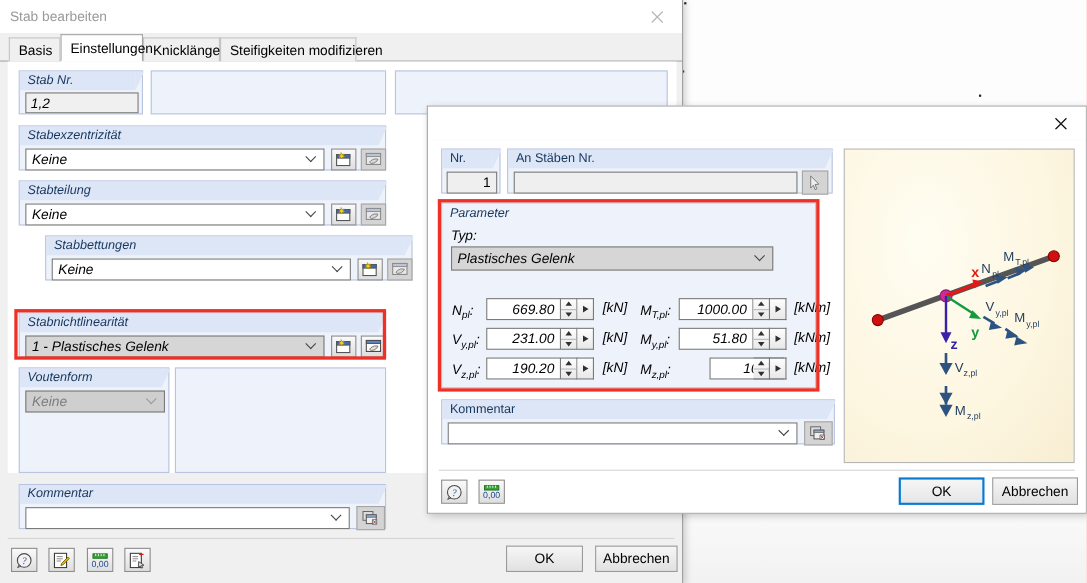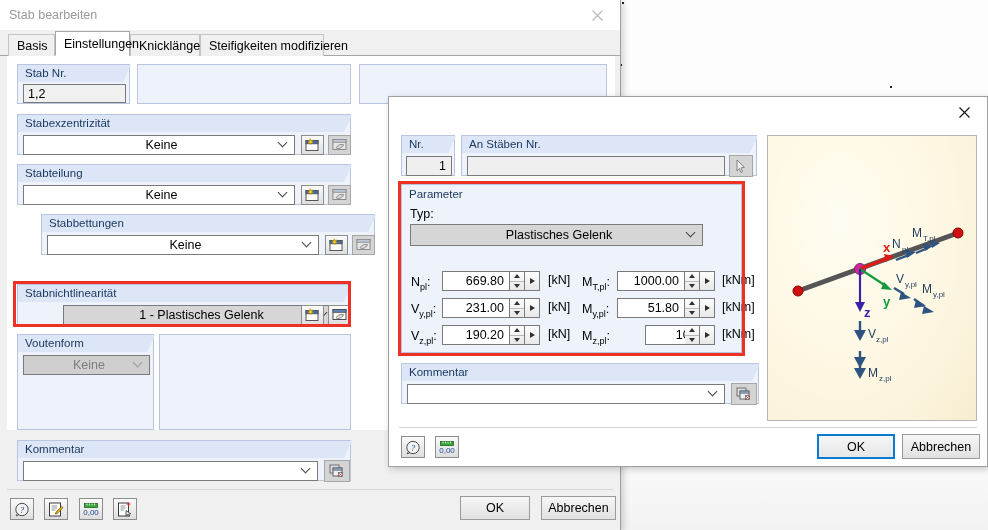--- a/index.html
+++ b/index.html
@@ -131,21 +131,20 @@
   .tbox.readonly { background: #efefef; }
   .tbox.numeric { justify-content: flex-end; padding-right: 5px; }
 
   .combo {
     position: absolute;
     background: #ffffff;
     border: 1px solid #7a7a7a;
     display: flex; align-items: center;
     font-size: 12.5px;
     padding-left: 5px;
-    justify-content: center;
   }
   .combo.gray { background: #d6d6d6; }
   .combo.disabled { background: #cfcfcf; color: #7d7d7d; }
   .combo .arrow {
     position: absolute; right: 6px; top: 50%;
     margin-top: -2px;
     width: 9px; height: 5px;
   }
   .chev {
     display: block; width: 7px; height: 7px;
@@ -232,20 +231,21 @@
     border: 3px solid #ee3124;
     pointer-events: none;
     z-index: 50;
   }
 
   
   .pgroup {
     position: absolute;
     background: #eef2fa;
     border: 1px solid #b8c4e0;
+    font-style: italic;
   }
   .pgroup .ptitle {
     position: absolute; left: 7px; top: 3px;
     font-size: 11.5px; color: #17365d;
   }
 
   
   .preview {
     position: absolute;
     background: radial-gradient(ellipse at 35% 30%, #fffdf2 0%, #fdf6e0 60%, #f7edd2 100%);
@@ -294,21 +294,21 @@
         <span>Einstellungen</span>
       </div>
       <div class="tab" style="left:130px; width:70px;">
         <span>Knicklängen</span>
       </div>
       <div class="tab" style="left:200px; width:124px;">
         <span>Steifigkeiten modifizieren</span>
       </div>
     </div>
 
-    <div class="dlgbody" style="left:7px; top:56px; width:608px; height:374px;">
+    <div class="dlgbody" style="left:7px; top:56px; width:608px; height:374px;font-style:italic;">
 
       <div class="gbox" style="left:10px; top:8px; width:113px; height:40px;">
         <div class="ghead" style="width:105px;"></div>
         <div class="glabel">Stab Nr.</div>
         <div class="tbox" style="left:5px; top:19px; width:103px; height:19px; background:#f0f0f0;">
           <span>1,2</span>
         </div>
       </div>
 
       <div class="gbox plain" style="left:130px; top:8px; width:214px; height:40px;"></div>
@@ -386,21 +386,21 @@
             <rect x="1" y="1.5" width="13" height="10" fill="#e8e8e8" stroke="#8a8a8a" stroke-width="1"></rect>
             <rect x="1" y="1.5" width="13" height="2.8" fill="#b9c6d8" stroke="#8a8a8a" stroke-width="0.8"></rect>
             <path d="M4 9.5 c1.5 -2 3.5 -3.2 6 -3 l1.6 .2 -1 1.8 -2.4 1.6 -2.6 .6 Z" fill="#d9d9d9" stroke="#6a6a6a" stroke-width="0.7"></path>
           </svg>
         </div>
       </div>
 
       <div class="gbox" style="left:10px; top:228px; width:334px; height:41px;">
         <div class="ghead" style="width:326px;"></div>
         <div class="glabel">Stabnichtlinearität</div>
-        <div class="combo gray" style="left:5px; top:20px; width:272px; height:20px;margin-left:40px;">
+        <div class="combo gray" style="left:5px; top:20px; width:272px; height:20px;">
           <span>1 - Plastisches Gelenk</span>
           <span class="arrow">
               <i class="chev"></i>
             </span>
         </div>
         <div class="ibtn" style="left:283px; top:20px; width:23px; height:20px;">
           <svg width="15" height="14" viewBox="0 0 15 14">
             <rect x="1" y="2.5" width="12" height="10" fill="#fff" stroke="#555" stroke-width="1"></rect>
             <rect x="1" y="2.5" width="12" height="3.2" fill="#3b6fb5" stroke="#555" stroke-width="1"></rect>
             <path d="M5 0.6 L6 2.4 L8 2 L6.9 3.6 L8.3 4.8 L6.3 4.9 L5.8 6.6 L4.9 5 L3 5.2 L4.2 3.8 L3.2 2.4 L5 2.6 Z" fill="#f5d020" stroke="#b08800" stroke-width="0.5"></path>

